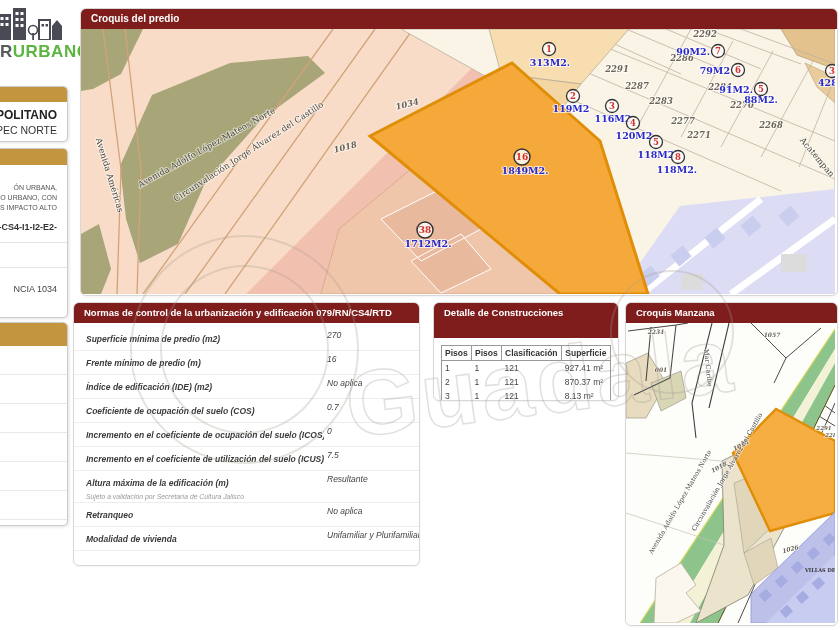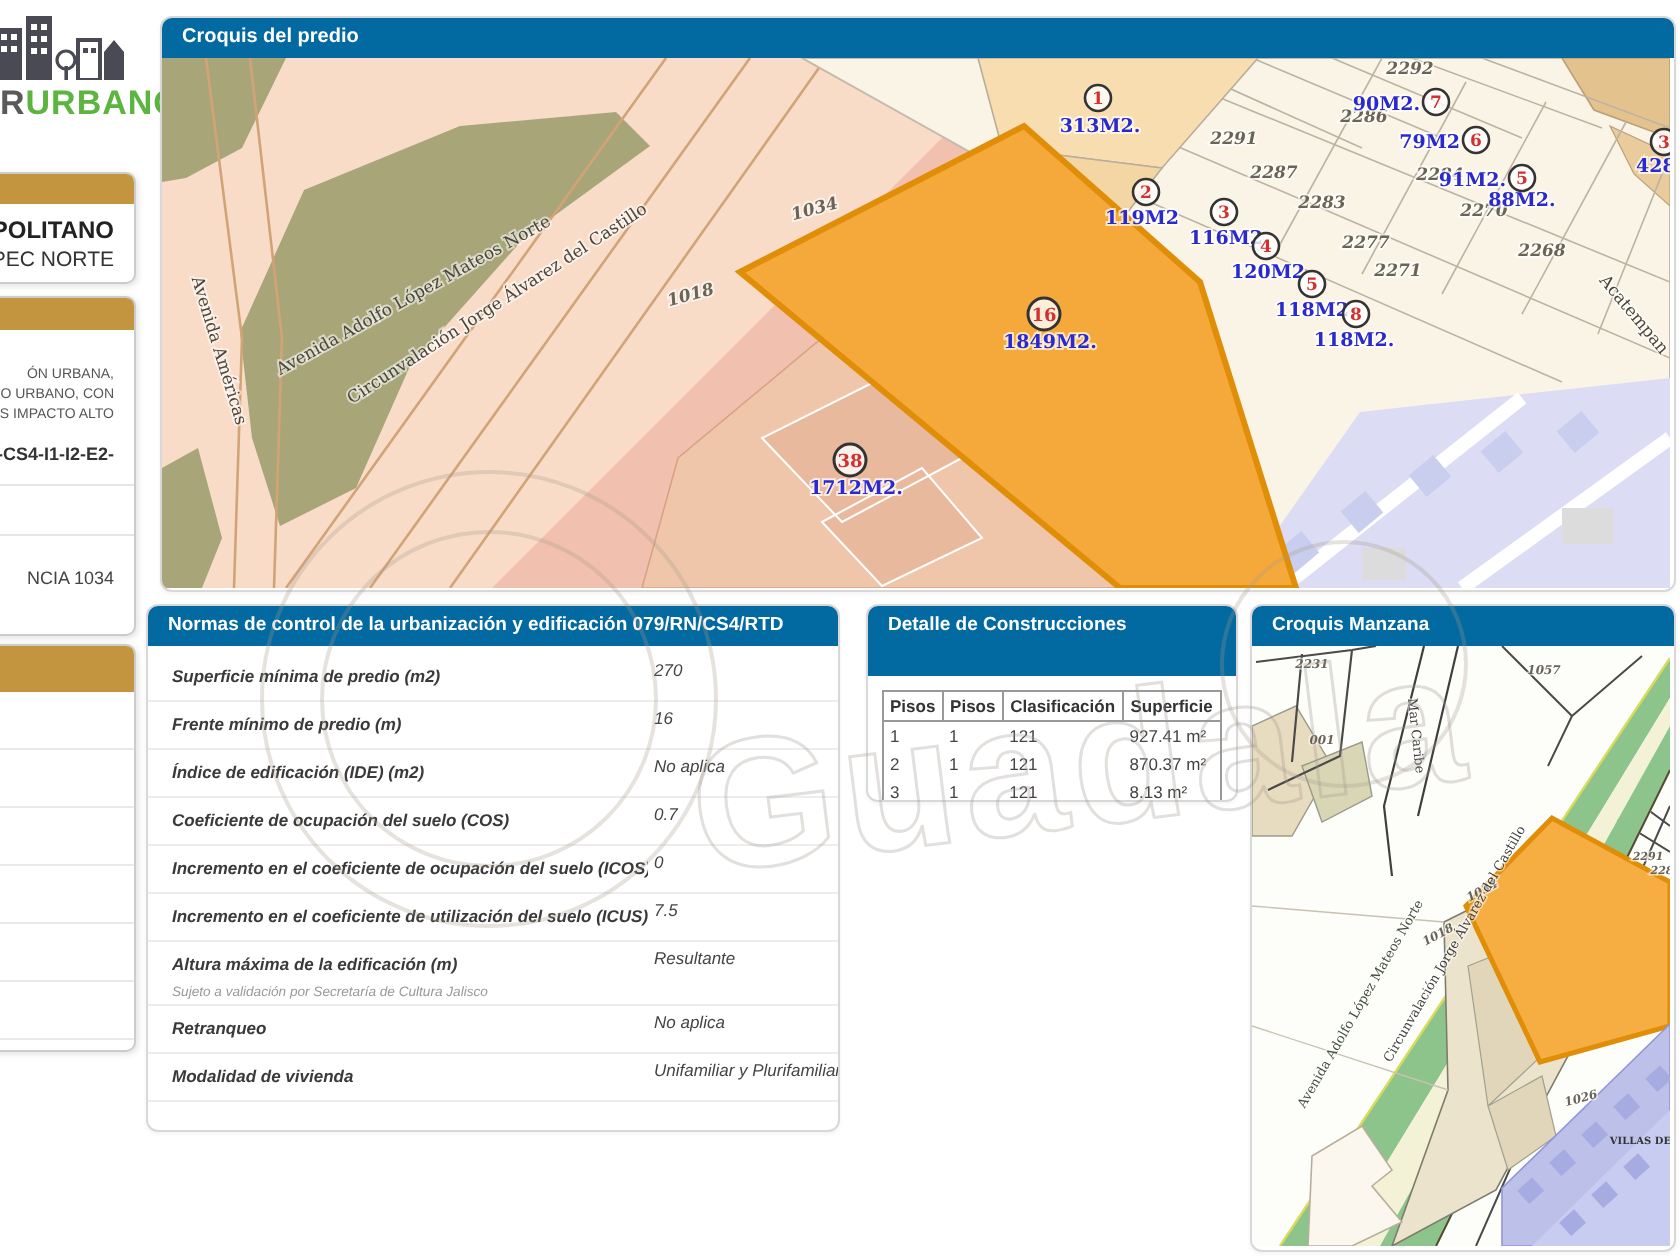--- a/index.html
+++ b/index.html
@@ -1,20 +1,20 @@
 <!DOCTYPE html>
 <html><head>
 <meta charset="utf-8">
 <style>
   html,body{margin:0;padding:0;background:#fff;}
   body{width:840px;height:630px;position:relative;overflow:hidden;
        font-family:"Liberation Sans",sans-serif;color:#333;}
   .panel{position:absolute;background:#fff;border:1px solid #d8d8d8;border-radius:6px;overflow:hidden;
          box-shadow:0 1px 2px rgba(0,0,0,.05);}
-  .panel-header{background:#0369a1;color:#fff;font-weight:bold;padding:0 10px;white-space:nowrap;overflow:hidden;}
+  .panel-header{background:#7f1d1d;color:#fff;font-weight:bold;padding:0 10px;white-space:nowrap;overflow:hidden;}
   
   .sb-card{position:absolute;left:-134px;width:200px;background:#fff;border:1px solid #ccc;border-radius:5px;
            box-shadow:1px 1px 3px rgba(0,0,0,.12);overflow:hidden;}
   .sb-gold{background:#c3953f;width:100%;}
   .sb-right{text-align:right;padding-right:10px;}
   
   .nrow{position:relative;border-bottom:1px solid #ededed;padding:3px 12px 2px 12px;min-height:11px;}
   .nrow .lbl{font-weight:bold;font-size:8.5px;color:#3a3a3a;display:inline-block;max-width:238px;white-space:nowrap;overflow:hidden;}
   .nrow .val{position:absolute;left:253px;top:3px;font-size:8.5px;color:#444;white-space:nowrap;}
   .nnote{font-size:6.8px;color:#999;margin-top:1px;}

